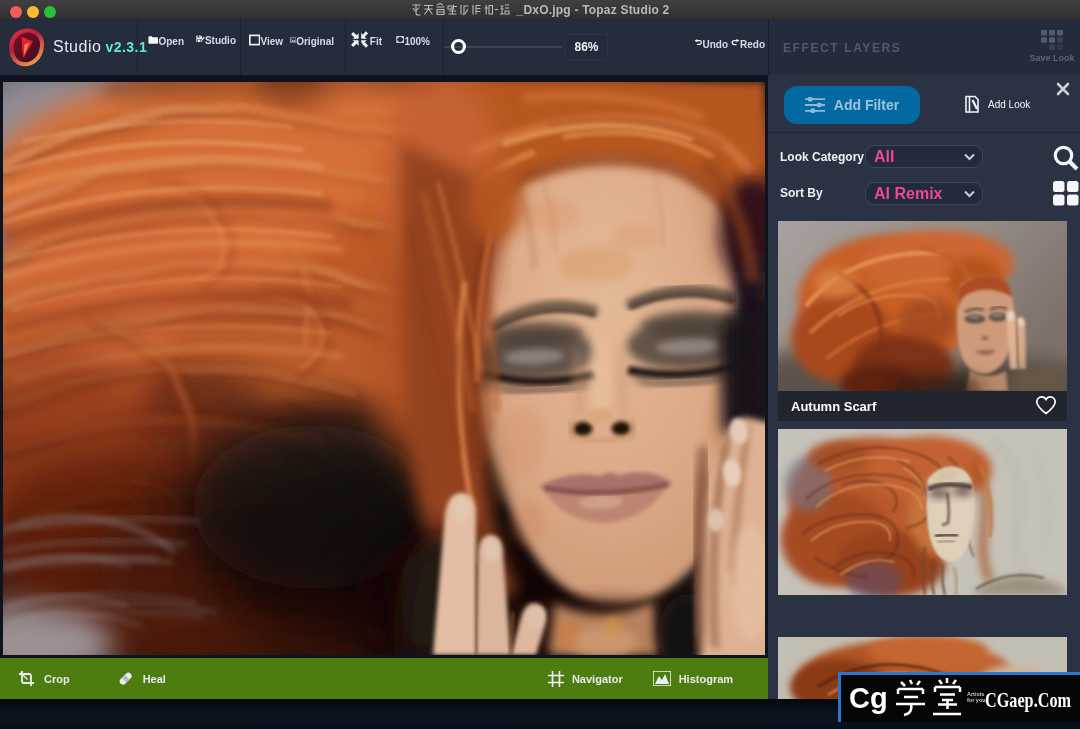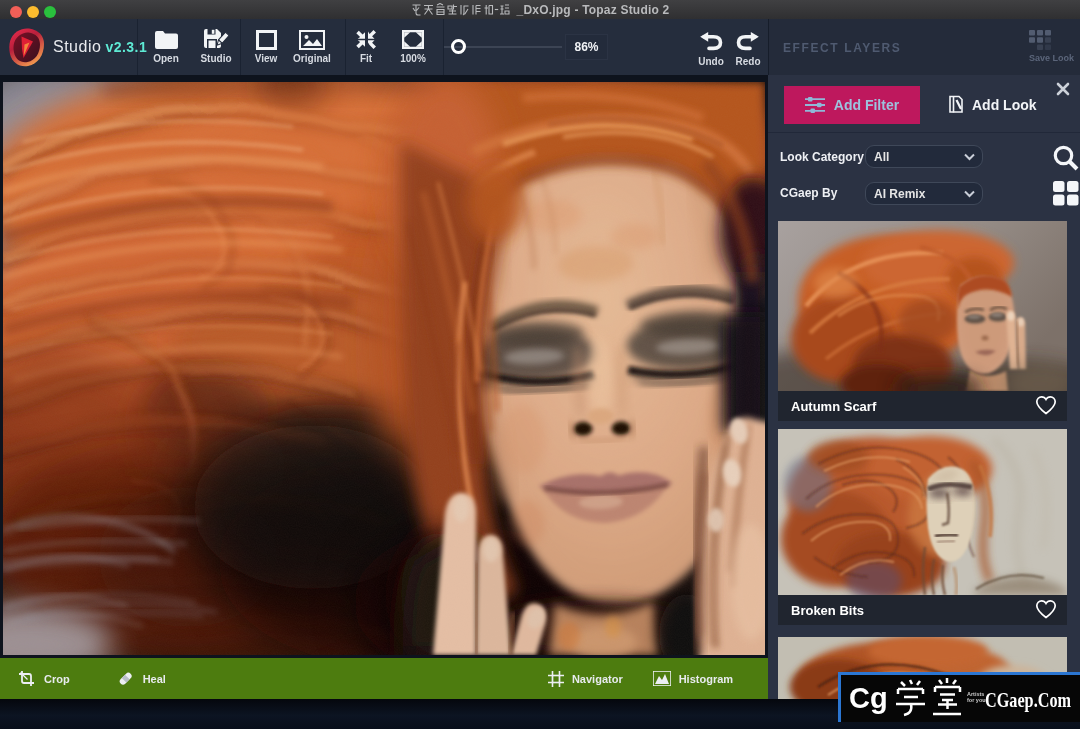--- a/index.html
+++ b/index.html
@@ -4,46 +4,46 @@
 html,body{width:1080px;height:729px;overflow:hidden;background:#0d1320;font-family:"Liberation Sans",sans-serif}
 #app{position:relative;width:1080px;height:542px}
 
 #titlebar{position:absolute;left:0;top:0;width:1080px;height:19px;background:linear-gradient(#404042,#2f2f31);display:flex;align-items:center;justify-content:center}
 .tl{position:absolute;top:5.5px;width:12px;height:12px;border-radius:50%}
 #title{color:#b9babc;font-size:12px;font-weight:700;letter-spacing:.2px;display:flex;align-items:center;gap:0}
 
 #toolbar{position:absolute;left:0;top:19px;width:768px;height:56px;background:#252d3d}
 #effhead{position:absolute;left:768px;top:19px;width:312px;height:56px;background:#242b3a;border-left:1px solid #161d2a}
 .sep{position:absolute;top:19px;width:1px;height:56px;background:#1a2231}
-.tbtn{position:absolute;display:flex;flex-direction:column;align-items:center;color:#d7dbe2;font-size:10px;font-weight:700}
+.tbtn{position:absolute;display:flex;flex-direction:row;align-items:center;color:#d7dbe2;font-size:10px;font-weight:700}
 .tbtn svg{display:block}
 .tbtn span{margin-top:3px}
 #logo{position:absolute;left:8px;top:27px}
 #studiotxt{position:absolute;left:53px;top:38px;color:#e8eaee;font-size:16px;font-weight:400;letter-spacing:.5px}
 #studiotxt b{font-size:14px;font-weight:700;color:#5eead4;margin-left:4px;letter-spacing:.5px}
 
 #track{position:absolute;left:444px;top:46px;width:118px;height:2px;background:#3c4454}
 #knob{position:absolute;left:451px;top:39px;width:15px;height:15px;border-radius:50%;border:3px solid #fff;background:transparent}
 #zoombox{position:absolute;left:565px;top:34px;width:43px;height:26px;border:1px solid #39415263;background:#232b3b;color:#f0f2f5;font-size:12px;font-weight:700;display:flex;align-items:center;justify-content:center}
 #efftxt{position:absolute;left:783px;top:41px;color:#4f5a70;font-size:12px;font-weight:700;letter-spacing:1.6px}
-#savelook{position:absolute;left:1029px;top:30px;width:46px;text-align:left;color:#5b657a;font-size:9px;font-weight:700}
+#savelook{position:absolute;left:1029px;top:30px;width:46px;text-align:center;color:#5b657a;font-size:9px;font-weight:700}
 
 #canvas{position:absolute;left:0;top:75px;width:768px;height:583px;background:#0e131d}
 #photo{position:absolute;left:3px;top:7px;width:762px;height:573px;overflow:hidden;background:#1a1411}
 
 #bottombar{position:absolute;left:0;top:658px;width:768px;height:41px;background:#4d7c0f;display:flex;align-items:center}
 .bitem{display:flex;align-items:center;color:#e8ebef;font-size:11px;font-weight:700}
 #belowbar{position:absolute;left:0;top:699px;width:1080px;height:30px;background:linear-gradient(#05070d,#0c1422 55%,#080e1a)}
 
 #panel{position:absolute;left:768px;top:75px;width:312px;height:624px;background:#2b3243}
-#addfilter{position:absolute;left:16px;top:11px;width:136px;height:38px;background:#be185d;border-radius:0;display:flex;align-items:center;justify-content:center;gap:9px;color:#9dc2de;font-size:14px;font-weight:700}
-#addlook{position:absolute;left:180px;top:20px;display:flex;align-items:center;gap:8px;color:#f2f4f7;font-size:14px;font-weight:700}
+#addfilter{position:absolute;left:16px;top:11px;width:136px;height:38px;background:#0369a1;border-radius:13px;display:flex;align-items:center;justify-content:center;gap:9px;color:#9dc2de;font-size:14px;font-weight:700}
+#addlook{position:absolute;left:196px;top:20px;display:flex;align-items:center;gap:8px;color:#f2f4f7;font-size:10px;font-weight:400}
 .pdivider{position:absolute;left:0px;top:57px;width:312px;height:1px;background:#212839}
 .plabel{color:#eef0f4;font-size:12px;font-weight:700;position:absolute;left:12px}
-.dropdown{position:absolute;left:97px;width:118px;height:23px;background:#222a3b;border:1px solid #3f4859;border-radius:9px;color:#e5e5e5;font-size:12px;font-weight:700;display:flex;align-items:center;padding-left:8px}
+.dropdown{position:absolute;left:97px;width:118px;height:23px;background:#222a3b;border:1px solid #3f4859;border-radius:9px;color:#ec4899;font-size:16px;font-weight:700;display:flex;align-items:center;padding-left:8px}
 .chev{position:absolute;right:7px;top:7px}
 .thumb{position:absolute;left:10px;width:289px}
 .timg{width:289px;display:block}
 .tlabel{height:30px;background:#20252f;display:flex;align-items:center;color:#fff;font-size:13px;font-weight:700;padding-left:13px;position:relative}
 .heart{position:absolute;right:10px;top:4px}
 
 #wm{position:absolute;left:838px;top:672px;width:242px;height:50px;background:#060606;border-top:3px solid #2b76d2;border-left:3px solid #2b76d2}
 </style></head><body>
 <div id="app">
   <div id="titlebar">
@@ -524,21 +524,21 @@
     <div id="addlook"><svg width="16" height="19" viewBox="0 0 16 19" fill="none" stroke="#f2f4f7" stroke-width="1.6">
           <path d="M2 1.5 h9 l3 3 v12.5 h-12 Z"></path>
           <path d="M5.5 1.5 v16"></path>
           <path d="M8.5 5 l4.5 9" stroke-width="2.2"></path>
         </svg>Add Look</div>
     <div class="pdivider"></div>
     <div class="plabel" style="top:75px">Look Category</div>
     <div class="dropdown" style="top:70px">All<svg class="chev" width="11" height="8" viewBox="0 0 11 8" fill="none" stroke="#c9ced8" stroke-width="2">
           <path d="M1 1.5 L5.5 6 L10 1.5"></path>
         </svg></div>
-    <div class="plabel" style="top:111px">CGaep By</div>
+    <div class="plabel" style="top:111px">Sort By</div>
     <div class="dropdown" style="top:107px">AI Remix<svg class="chev" width="11" height="8" viewBox="0 0 11 8" fill="none" stroke="#c9ced8" stroke-width="2">
           <path d="M1 1.5 L5.5 6 L10 1.5"></path>
         </svg></div>
     <svg style="position:absolute;left:284px;top:69px" width="27" height="27" viewBox="0 0 27 27" fill="none" stroke="#f4f6f9" stroke-width="3.2">
         <circle cx="11.5" cy="11.5" r="8.2"></circle>
         <path d="M17.5 17.5 L25 25" stroke-width="4"></path>
       </svg>
     <svg style="position:absolute;left:285px;top:106px" width="26" height="25" viewBox="0 0 26 25" fill="#f4f6f9">
         <rect x="0" y="0" width="11.5" height="11" rx="2.5"></rect>
         <rect x="14" y="0" width="11.5" height="11" rx="2.5"></rect>
@@ -665,23 +665,20 @@
 <path d="M165 136 Q163 152 167 166"></path>
 </g>
 <path d="M176 138 Q180 152 178 166" stroke="#b58a64" stroke-width="3.5" fill="none" opacity=".6" filter="url(#ub2)"></path>
 
 <path d="M194 32 Q212 62 206 100 Q202 130 212 152" stroke="#a55226" stroke-width="8" fill="none" opacity=".8" filter="url(#ub4)"></path>
 <path d="M202 36 Q217 70 212 108" stroke="#c4753e" stroke-width="4" fill="none" opacity=".7" filter="url(#ub2)"></path>
 
 <path d="M196 162 Q228 142 262 150 Q280 154 289 162 L289 166 L196 166 Z" fill="#8a7a66" opacity=".7" filter="url(#ub4)"></path>
 <path d="M198 160 Q230 140 266 149" stroke="#55422f" stroke-width="2.2" fill="none" opacity=".7" filter="url(#ub2)"></path>
         </svg>
-      <div class="tlabel">Broken Bits<svg class="heart" width="22" height="21" viewBox="0 0 22 21" fill="none" stroke="#fff" stroke-width="1.7">
-            <path d="M11 18.5 C5 14 1.8 10.5 1.8 6.8 C1.8 4 4 1.8 6.6 1.8 C8.4 1.8 10.1 2.8 11 4.4 C11.9 2.8 13.6 1.8 15.4 1.8 C18 1.8 20.2 4 20.2 6.8 C20.2 10.5 17 14 11 18.5 Z"></path>
-          </svg></div>
     </div>
     <div class="thumb" style="top:562px">
       <svg class="timg" viewBox="0 0 289 62" width="289" height="62">
           <defs>
 <filter id="vb4" x="-60%" y="-60%" width="220%" height="220%">
               <feGaussianBlur stdDeviation="3.5"></feGaussianBlur>
             </filter>
 <filter id="vb2" x="-40%" y="-40%" width="180%" height="180%">
               <feGaussianBlur stdDeviation="1.2"></feGaussianBlur>
             </filter>

